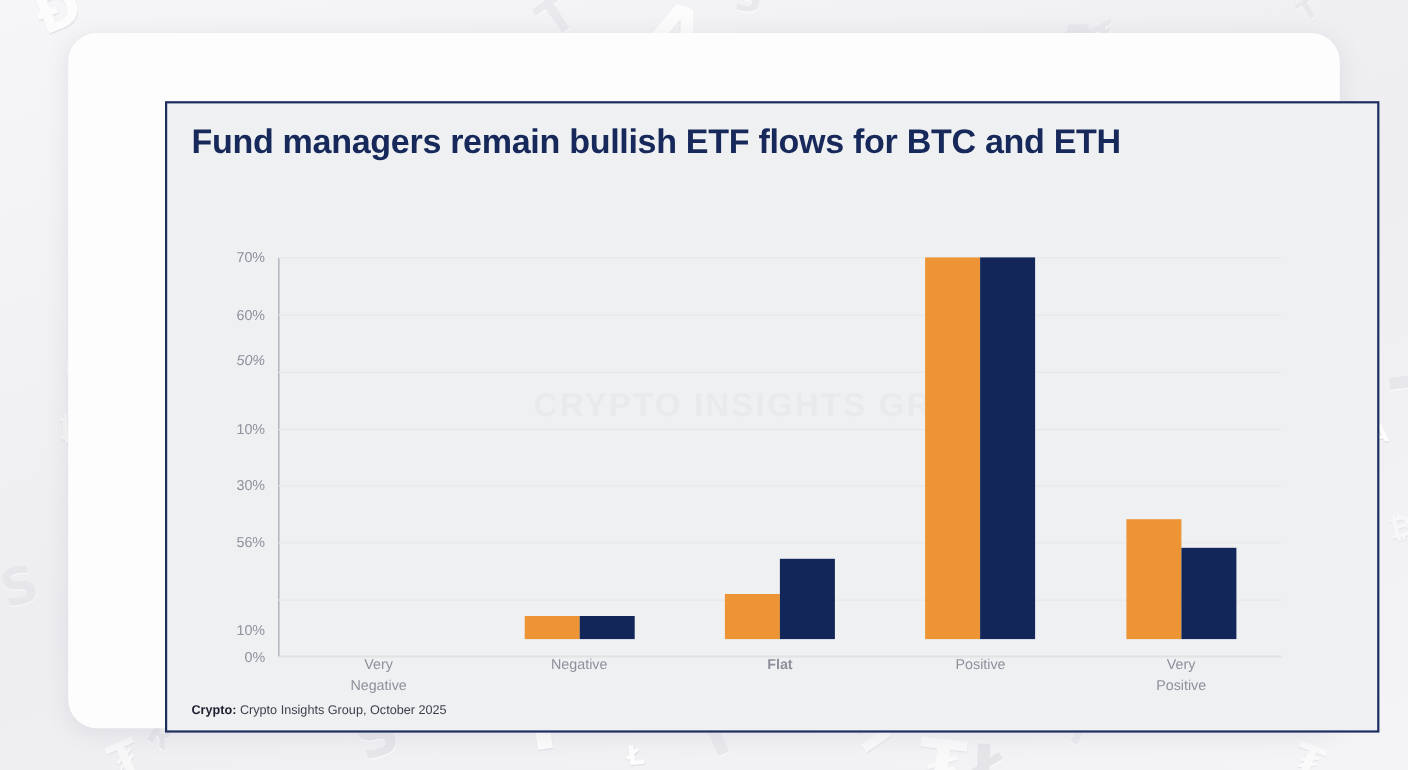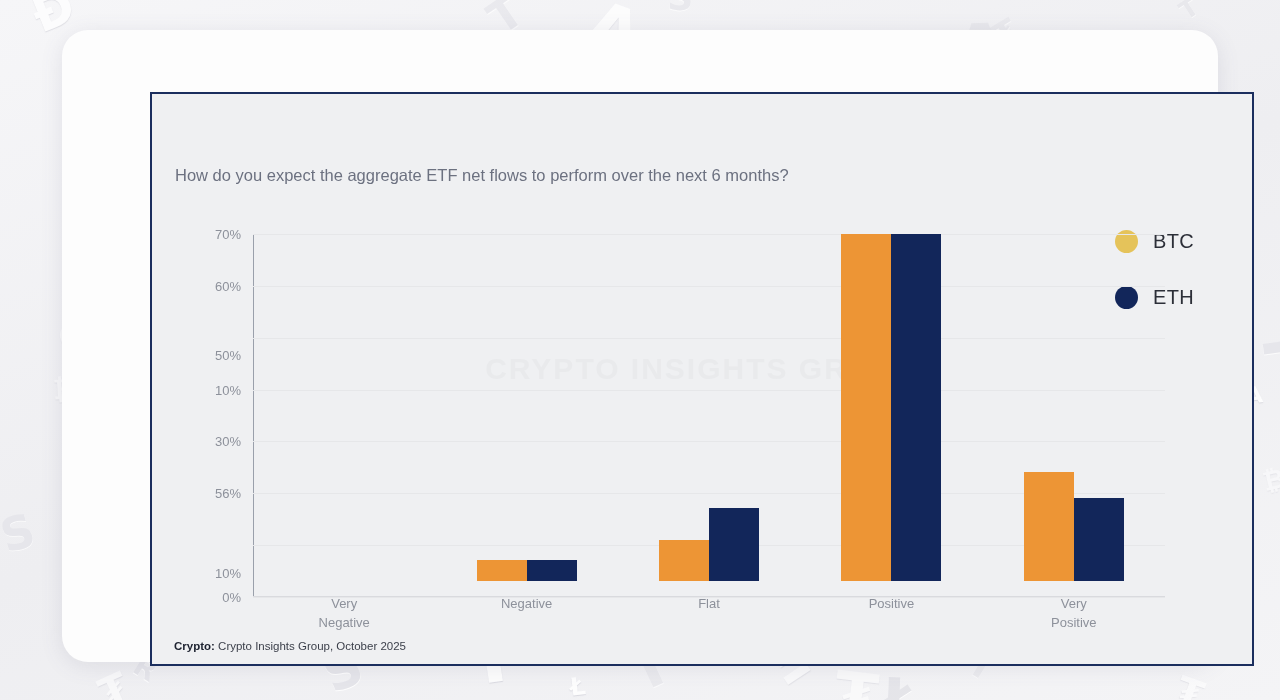--- a/index.html
+++ b/index.html
@@ -297,66 +297,56 @@
     <div class="wm g" style="left: 32.3883%; top: 81.0856%; font-size: 64.5056px; transform: rotate(-23.0413deg); opacity: 0.61;">$</div>
     <div class="wm" style="left: 36.8412%; top: 83.3562%; font-size: 46.8001px; transform: rotate(5.05625deg); opacity: 0.47;">Ł</div>
   </div>
 
 <div id="outer-card">
 
   <div id="chart-panel">
 
     <div id="panel-watermark">CRYPTO INSIGHTS GROUP</div>
 
-
-    <div id="chart-subtitle">How do you expect the aggregate ETF net flows to perform over the next 6 months?</div>
-
-    <div id="legend">
-        <div class="legend-row">
-          <span class="legend-dot" style="background: rgb(229, 195, 90);"></span>
-          <span class="legend-label">BTC</span>
-        </div>
-        <div class="legend-row">
-          <span class="legend-dot" style="background: rgb(18, 38, 90);"></span>
-          <span class="legend-label">ETH</span>
-        </div>
-      </div>
+    <div id="chart-title">Fund managers remain bullish ETF flows for BTC and ETH</div>
+
+
 
     <div id="plot">
       <div id="y-axis-line"></div>
       <div id="x-axis-line"></div>
     <div class="gridline" style="top: 363px;"></div>
         <div class="ytick" style="top: 363px;">0%</div>
         <div class="gridline" style="top: 311.143px;"></div>
         <div class="ytick" style="top: 311.143px; margin-top: 28px;">10%</div>
         <div class="gridline" style="top: 259.286px;"></div>
         <div class="ytick" style="top: 259.286px;">56%</div>
         <div class="gridline" style="top: 207.429px;"></div>
         <div class="ytick" style="top: 207.429px;">30%</div>
         <div class="gridline" style="top: 155.571px;"></div>
         <div class="ytick" style="top: 155.571px;">10%</div>
         <div class="gridline" style="top: 103.714px;"></div>
-        <div class="ytick" style="top: 121px;">50%</div>
+        <div class="ytick" style="top: 93px; font-style: italic;">50%</div>
         <div class="gridline" style="top: 51.8571px;"></div>
         <div class="ytick" style="top: 51.8571px;">60%</div>
         <div class="gridline" style="top: 0px;"></div>
         <div class="ytick" style="top: 0px;">70%</div>
         <div class="group" style="left: 41.2px; width: 100px;">
           <div class="xlabel" style="white-space: pre-line;">Very
 Negative</div>
         </div>
         <div class="group" style="left: 223.6px; width: 100px;">
           <div class="bar btc" style="height: 20.7429px; background: rgb(237, 149, 53);"></div>
           <div class="bar eth" style="height: 20.7429px; background: rgb(18, 38, 90);"></div>
           <div class="xlabel" style="white-space: pre-line;">Negative</div>
         </div>
         <div class="group" style="left: 406px; width: 100px;">
           <div class="bar btc" style="height: 41.4857px; background: rgb(237, 149, 53);"></div>
           <div class="bar eth" style="height: 72.6px; background: rgb(18, 38, 90);"></div>
-          <div class="xlabel" style="white-space: pre-line;">Flat</div>
+          <div class="xlabel" style="white-space: pre-line; font-weight: bold;">Flat</div>
         </div>
         <div class="group" style="left: 588.4px; width: 100px;">
           <div class="bar btc" style="height: 347.443px; background: rgb(237, 149, 53);"></div>
           <div class="bar eth" style="height: 347.443px; background: rgb(18, 38, 90);"></div>
           <div class="xlabel" style="white-space: pre-line;">Positive</div>
         </div>
         <div class="group" style="left: 770.8px; width: 100px;">
           <div class="bar btc" style="height: 108.9px; background: rgb(237, 149, 53);"></div>
           <div class="bar eth" style="height: 82.9714px; background: rgb(18, 38, 90);"></div>
           <div class="xlabel" style="white-space: pre-line;">Very

